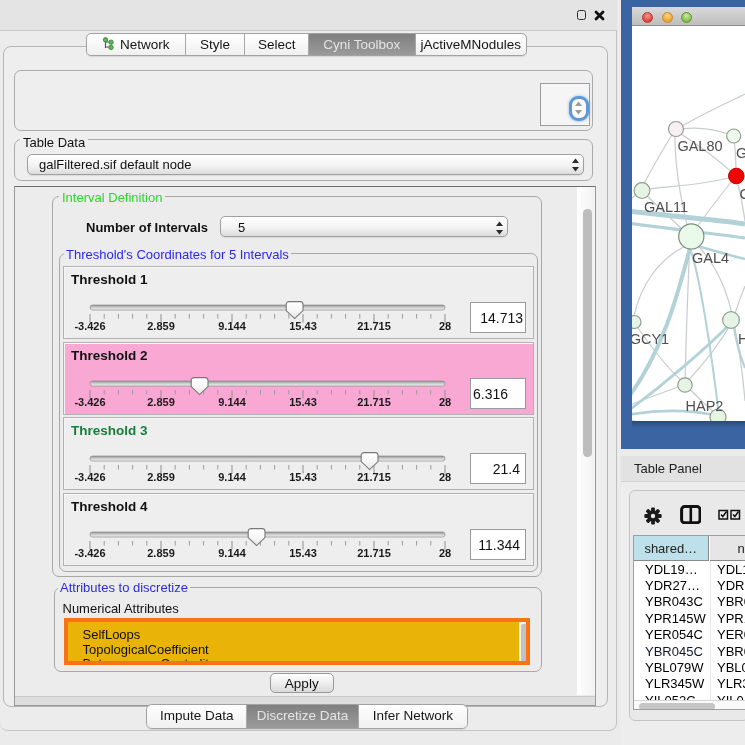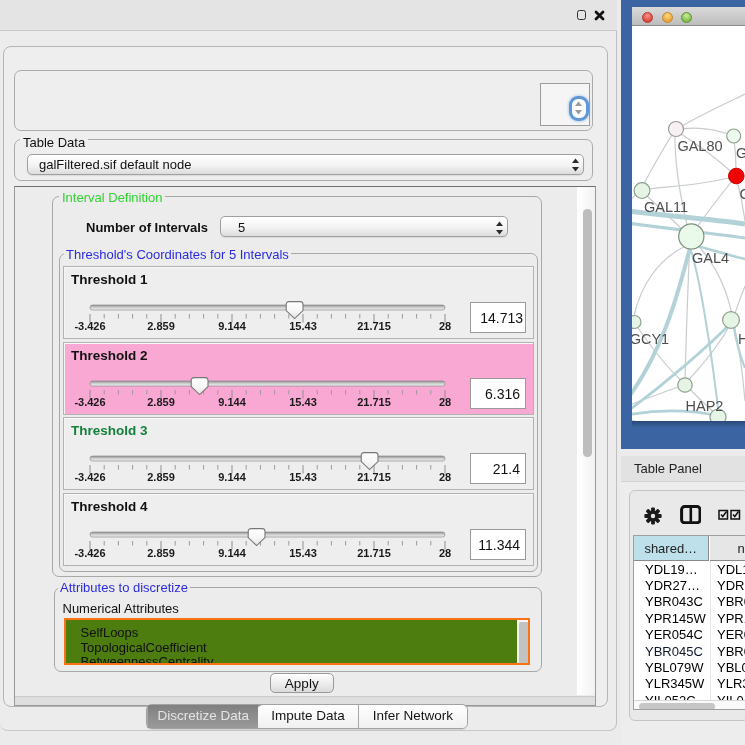--- a/index.html
+++ b/index.html
@@ -7,20 +7,32 @@
 </style></head><body>
 <div id="root">
 <div class="abs" style="left:0;top:0;width:617px;height:731px;background:#ececec;border-right:1px solid #c0c0c0;border-bottom:1px solid #c6c6c6;border-radius:0 0 8px 8px">
 <div class="abs" style="left:0;top:0;width:617px;height:31px;background:#e4e4e4;border-bottom:1px solid #c9c9c9">
 <div class="abs" style="left:577px;top:10px;width:9px;height:10px;border:1.7px solid #2e2e2e;border-radius:2.5px"></div>
 <svg class="abs" style="left:594px;top:10px" width="11" height="11">
           <path d="M2,2 L9,9 M9,2 L2,9" stroke="#111" stroke-width="2.8" stroke-linecap="round"></path>
         </svg>
 </div>
 <div class="abs" style="left:2.5px;top:45.5px;width:605px;height:661px;background:#eeeeee;border:1px solid #b5b5b5;border-radius:8px"></div>
+<div class="abs" style="left:86px;top:33px;width:441px;height:22.5px;display:flex;border:1px solid #a2a2a2;border-radius:5px;box-shadow:0 1px 1px rgba(0,0,0,0.1)">
+        <div style="width:98px;height:100%;background:linear-gradient(#ffffff,#f0f0f0);color:#151515;border-radius:5px 0 0 5px;text-align:center;font-size:13.5px;line-height:22px;white-space:nowrap"><svg width="13" height="14" style="margin-right:5px;vertical-align:-2px">
+            <path d="M3.5,3 v8 M3.5,5 h5 M3.5,10 h5" stroke="#5a5a5a" stroke-width="1.2" fill="none"></path>
+            <circle cx="3.5" cy="2.8" r="2.2" fill="#5cb85c" stroke="#2e7d32" stroke-width="0.8"></circle>
+            <circle cx="9" cy="5.2" r="2.2" fill="#5cb85c" stroke="#2e7d32" stroke-width="0.8"></circle>
+            <circle cx="9" cy="10.4" r="2.2" fill="#5cb85c" stroke="#2e7d32" stroke-width="0.8"></circle>
+          </svg>Network</div>
+        <div style="width:60px;height:100%;background:linear-gradient(#ffffff,#f0f0f0);color:#151515;border-left:1px solid #a8a8a8;text-align:center;font-size:13.5px;line-height:22px;white-space:nowrap">Style</div>
+        <div style="width:64px;height:100%;background:linear-gradient(#ffffff,#f0f0f0);color:#151515;border-left:1px solid #a8a8a8;text-align:center;font-size:13.5px;line-height:22px;white-space:nowrap">Select</div>
+        <div style="width:107px;height:100%;background:linear-gradient(#808080,#9a9a9a);color:#e4e4e4;border-left:1px solid #a8a8a8;text-align:center;font-size:13.5px;line-height:22px;white-space:nowrap">Cyni Toolbox</div>
+        <div style="width:112px;height:100%;background:linear-gradient(#ffffff,#f0f0f0);color:#151515;border-left:1px solid #a8a8a8;border-radius:0 5px 5px 0;text-align:center;font-size:13.5px;line-height:22px;white-space:nowrap">jActiveMNodules</div>
+      </div>
 <div class="abs" style="left:13.5px;top:70px;width:579px;height:61px;border:1px solid #ababab;border-radius:7px"></div>
 <div class="abs" style="left:540px;top:83px;width:50px;height:43px;border:1px solid #9c9c9c;background:#f5f5f5"></div>
 <div class="abs" style="left:569px;top:96px;width:20px;height:25px;border:3px solid #5e98d6;border-radius:9px;background:#fbfbfb;box-shadow:0 0 3px rgba(90,150,214,0.7)"></div>
 <svg class="abs" style="left:574px;top:101px" width="9" height="14">
         <path d="M1,5 L4.5,0.5 L8,5 z" fill="#9a9a9a"></path>
         <path d="M1,9 L4.5,13.5 L8,9 z" fill="#9a9a9a"></path>
       </svg>
 <div class="abs" style="left:13.5px;top:138.5px;width:579px;height:42.5px;border:1px solid #ababab;border-radius:7px"></div>
 <div class="abs" style="left:20px;top:134.5px;font-size:13px;color:#111;background:#eeeeee;padding:0 3px;z-index:11">Table Data</div>
 <div style="position:absolute;left:27px;top:154px;width:557px;height:20.5px;background:linear-gradient(#ffffff,#f3f3f3 55%,#dcdcdc);border:1px solid #a0a0a0;border-radius:5px;box-shadow:0 1px 1px rgba(0,0,0,0.08)">
@@ -136,21 +148,21 @@
           <g transform="translate(127.6,5)">
             <path d="M3.2,0.6 h10.4 a2.8,2.8 0 0 1 2.8,2.8 v6.2 l-8.4,8 l-8.4,-8 v-6.2 a2.8,2.8 0 0 1 2.8,-2.8 z" fill="url(#knobg)" stroke="#777777" stroke-width="1.1"></path>
           </g>
         </svg>
 <div style="position:absolute;left:-4px;top:53px;width:60px;text-align:center;font-size:11px;font-weight:bold;color:#1a1a1a">-3.426</div>
         <div style="position:absolute;left:67px;top:53px;width:60px;text-align:center;font-size:11px;font-weight:bold;color:#1a1a1a">2.859</div>
         <div style="position:absolute;left:138px;top:53px;width:60px;text-align:center;font-size:11px;font-weight:bold;color:#1a1a1a">9.144</div>
         <div style="position:absolute;left:209px;top:53px;width:60px;text-align:center;font-size:11px;font-weight:bold;color:#1a1a1a">15.43</div>
         <div style="position:absolute;left:280px;top:53px;width:60px;text-align:center;font-size:11px;font-weight:bold;color:#1a1a1a">21.715</div>
         <div style="position:absolute;left:351px;top:53px;width:60px;text-align:center;font-size:11px;font-weight:bold;color:#1a1a1a">28</div>
-<div style="position:absolute;left:406px;top:35px;width:56px;height:31px;background:#fff;border:1px solid #9a9a9a;font-size:14px;line-height:31px;text-align:right;padding-right:5px;color:#111">6.316</div>
+<div style="position:absolute;left:406px;top:35px;width:56px;height:31px;background:#fff;border:1px solid #9a9a9a;font-size:14px;line-height:31px;text-align:right;padding-right:17px;color:#111">6.316</div>
 </div>
 <div style="position:absolute;left:63px;top:417px;width:470.5px;height:73px;background:#eeeeee;border:1px solid #b2b2b2;box-shadow:inset 0 1px 0 #f8f8f8,inset 1px 0 0 #f4f4f4">
 <div style="position:absolute;left:7px;top:5px;font-size:13.5px;font-weight:bold;color:#15803d">Threshold 3</div>
 <svg style="position:absolute;left:0;top:29px" width="410" height="28">
 <rect x="26" y="9" width="355" height="5" rx="2.5" fill="url(#trackg)" stroke="#8d8d8d" stroke-width="0.7"></rect>
 <line x1="26.0" y1="18" x2="26.0" y2="26.5" stroke="#8f8f8f" stroke-width="1"></line>
           <line x1="40.2" y1="18" x2="40.2" y2="22.5" stroke="#9a9a9a" stroke-width="1"></line>
           <line x1="54.4" y1="18" x2="54.4" y2="22.5" stroke="#9a9a9a" stroke-width="1"></line>
           <line x1="68.6" y1="18" x2="68.6" y2="22.5" stroke="#9a9a9a" stroke-width="1"></line>
           <line x1="82.8" y1="18" x2="82.8" y2="22.5" stroke="#9a9a9a" stroke-width="1"></line>
@@ -225,31 +237,31 @@
         <div style="position:absolute;left:67px;top:53px;width:60px;text-align:center;font-size:11px;font-weight:bold;color:#1a1a1a">2.859</div>
         <div style="position:absolute;left:138px;top:53px;width:60px;text-align:center;font-size:11px;font-weight:bold;color:#1a1a1a">9.144</div>
         <div style="position:absolute;left:209px;top:53px;width:60px;text-align:center;font-size:11px;font-weight:bold;color:#1a1a1a">15.43</div>
         <div style="position:absolute;left:280px;top:53px;width:60px;text-align:center;font-size:11px;font-weight:bold;color:#1a1a1a">21.715</div>
         <div style="position:absolute;left:351px;top:53px;width:60px;text-align:center;font-size:11px;font-weight:bold;color:#1a1a1a">28</div>
 <div style="position:absolute;left:406px;top:35px;width:56px;height:31px;background:#fff;border:1px solid #9a9a9a;font-size:14px;line-height:31px;text-align:right;padding-right:5px;color:#111">11.344</div>
 </div>
 <div class="abs" style="left:54px;top:586.5px;width:488px;height:85px;border:1px solid #a8a8a8;border-radius:7px"></div>
 <div class="abs" style="left:58px;top:579.5px;font-size:13px;color:#2b2be0;background:#ececec;padding:0 2px">Attributes to discretize</div>
 <div class="abs" style="left:62.5px;top:600.5px;font-size:13px;font-weight:normal;color:#111">Numerical Attributes</div>
-<div class="abs" style="left:63.5px;top:618px;width:466.5px;height:47px;background:#4d7c0f;border:2px solid #f97316;overflow:hidden">
+<div class="abs" style="left:63.5px;top:618px;width:466.5px;height:47px;background:#eab308;border:4px solid #f97316;overflow:hidden">
 <div class="abs" style="left:15px;top:5px;font-size:13px;color:#111">SelfLoops</div>
 <div class="abs" style="left:15px;top:19.7px;font-size:13px;color:#111">TopologicalCoefficient</div>
 <div class="abs" style="left:15px;top:34.4px;font-size:13px;color:#111">BetweennessCentrality</div>
 <div class="abs" style="left:451.5px;top:0;width:15px;height:47px;background:#f4f4f4"></div>
 <div class="abs" style="left:453px;top:1.5px;width:10px;height:43px;background:#c2c2c2;border-radius:2px"></div>
 </div>
 <div class="abs" style="left:269.5px;top:672.5px;width:64.5px;height:20px;border:1px solid #999;border-radius:5px;background:linear-gradient(#ffffff,#ececec 55%,#dadada);text-align:center;font-size:13.5px;line-height:19px;color:#111">Apply</div>
 <div class="abs" style="left:146px;top:704px;width:322px;height:24.5px;display:flex;border:1px solid #a2a2a2;border-radius:6px;box-shadow:0 1px 1px rgba(0,0,0,0.1)">
+        <div style="width:100px;height:100%;background:linear-gradient(#ffffff,#f0f0f0);color:#151515;border-radius:5px 0 0 5px;text-align:center;font-size:13.5px;line-height:22px;white-space:nowrap">Impute Data</div>
         <div style="width:112px;height:100%;background:linear-gradient(#808080,#9a9a9a);color:#e4e4e4;border-left:1px solid #a8a8a8;text-align:center;font-size:13.5px;line-height:22px;white-space:nowrap">Discretize Data</div>
-        <div style="width:100px;height:100%;background:linear-gradient(#ffffff,#f0f0f0);color:#151515;border-radius:5px 0 0 5px;text-align:center;font-size:13.5px;line-height:22px;white-space:nowrap">Impute Data</div>
         <div style="width:110px;height:100%;background:linear-gradient(#ffffff,#f0f0f0);color:#151515;border-left:1px solid #a8a8a8;border-radius:0 5px 5px 0;text-align:center;font-size:13.5px;line-height:22px;white-space:nowrap">Infer Network</div>
       </div>
 </div>
 <div class="abs" style="left:621px;top:0;width:124px;height:449px;background:#3b65a2">
 <div class="abs" style="left:11px;top:7px;width:113px;height:19px;background:linear-gradient(#dadada,#bdbdbd);border-bottom:1px solid #8f8f8f">
 <div class="abs" style="left:9.5px;top:5px;width:11px;height:11px;border-radius:50%;background:radial-gradient(circle at 50% 30%,#f6968e,#df453a 70%);border:1px solid #ad3a30"></div>
 <div class="abs" style="left:29.5px;top:5px;width:11px;height:11px;border-radius:50%;background:radial-gradient(circle at 50% 30%,#ffd97e,#eca33b 70%);border:1px solid #c08a2e"></div>
 <div class="abs" style="left:48.5px;top:5px;width:11px;height:11px;border-radius:50%;background:radial-gradient(circle at 50% 30%,#cdeb9e,#7fbf48 70%);border:1px solid #5f8f35"></div>
 </div>
 <div class="abs" style="left:11px;top:26px;width:113px;height:395px;background:#fff;overflow:hidden">

